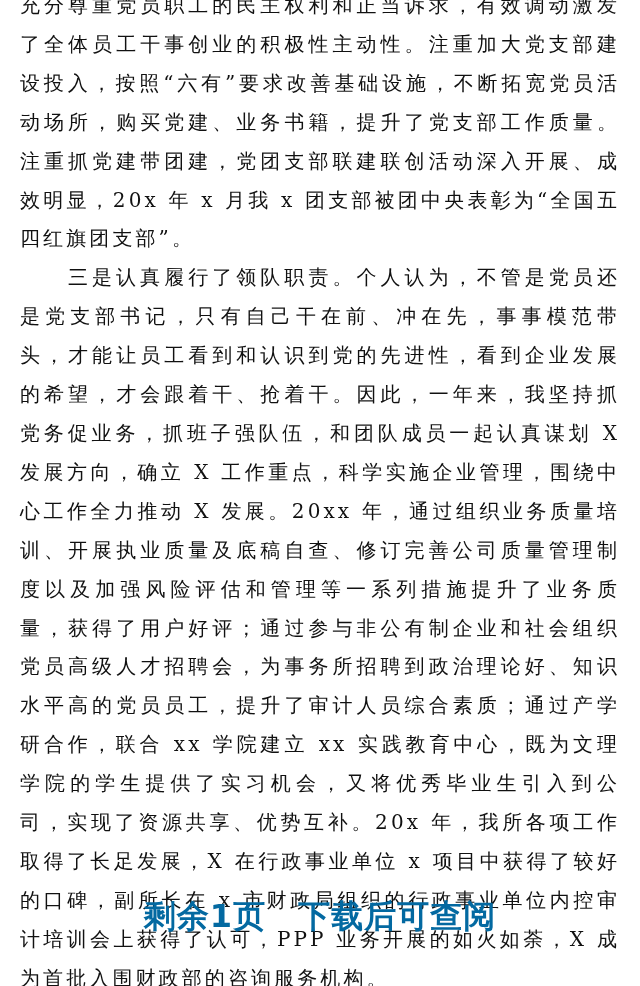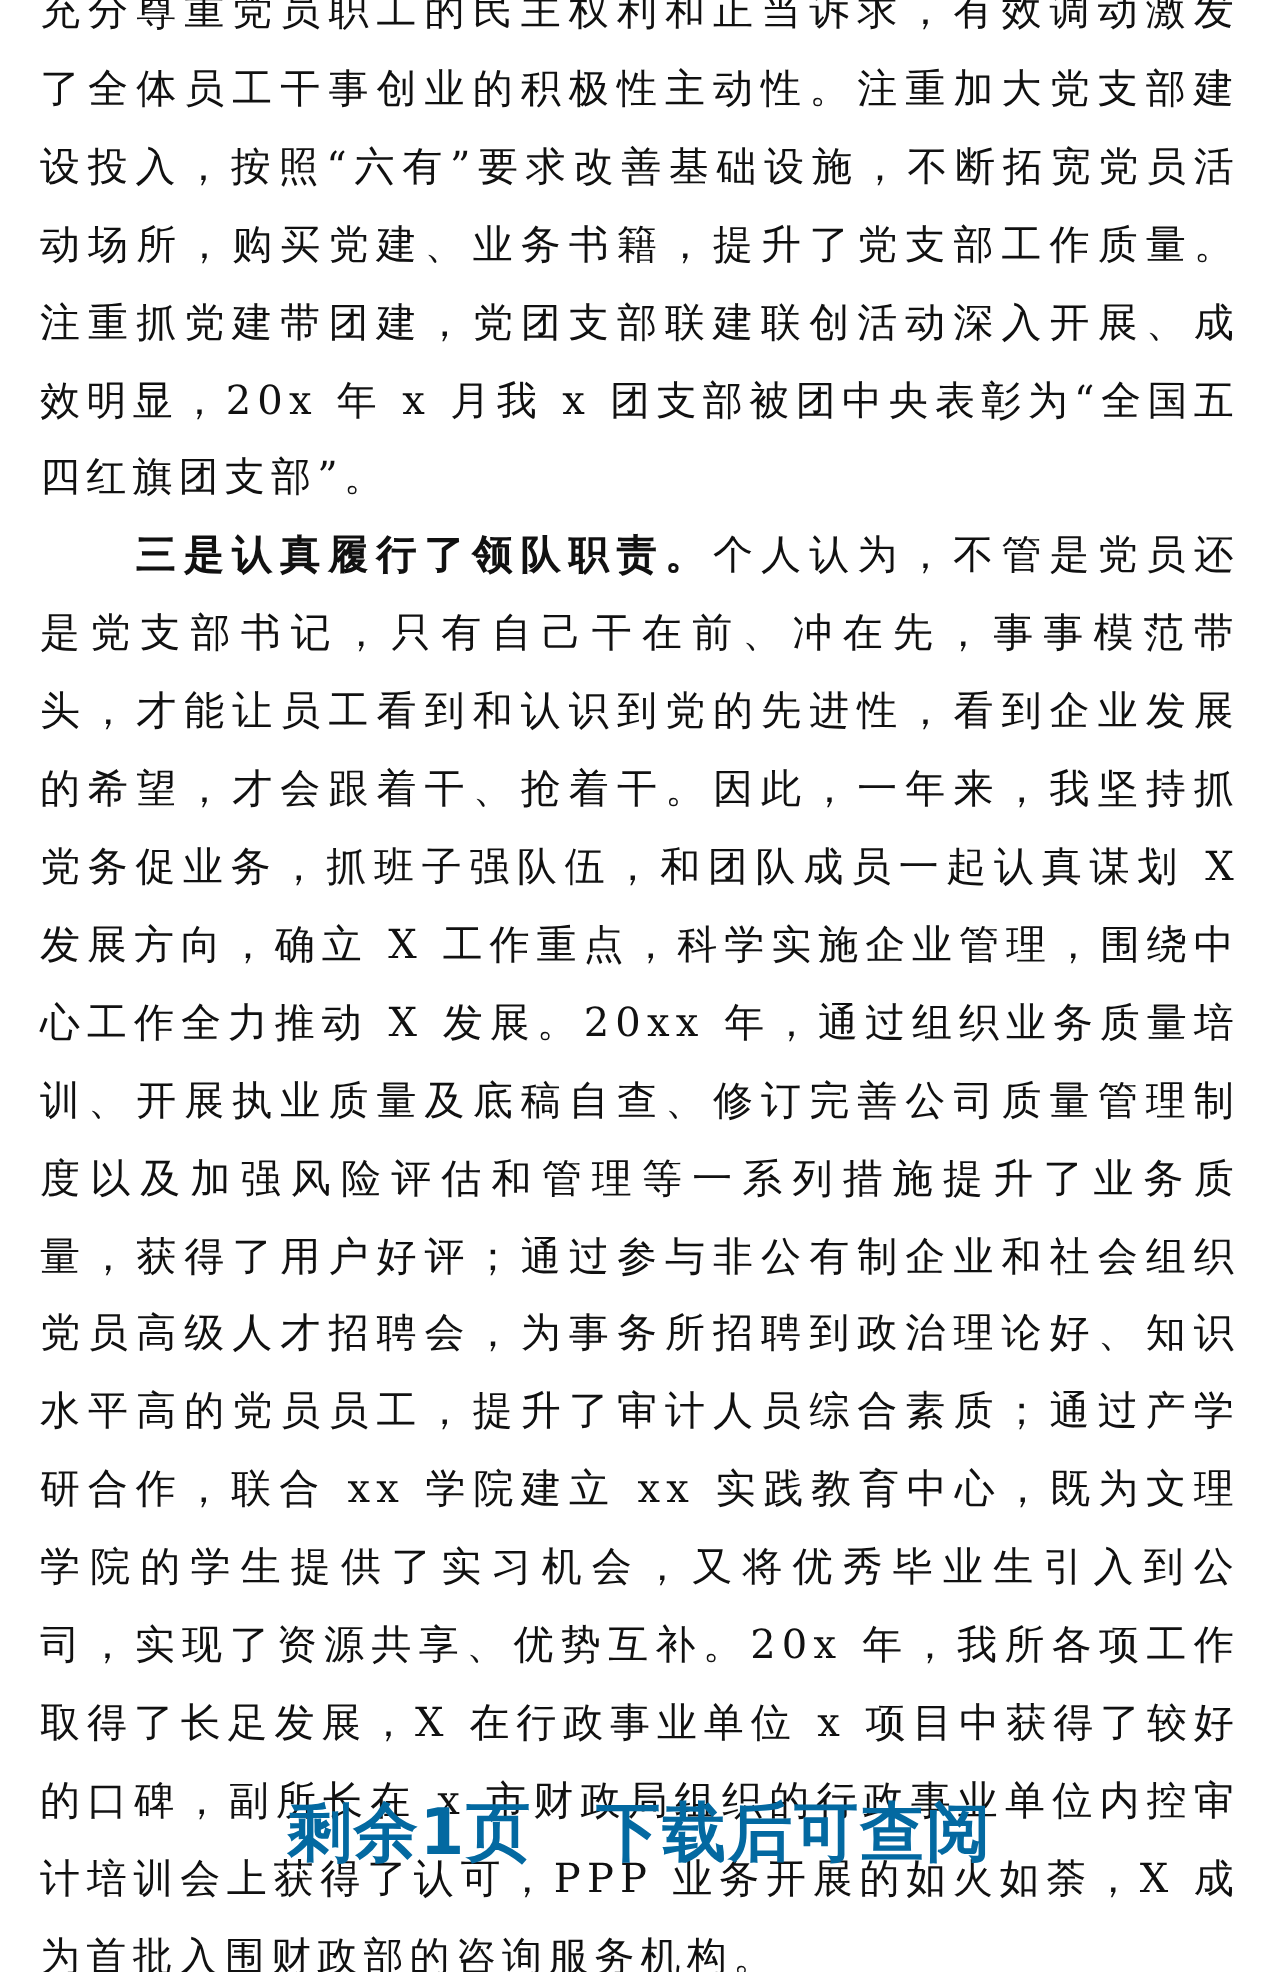--- a/index.html
+++ b/index.html
@@ -28,21 +28,21 @@
       line-height: 38.9px;
       letter-spacing: 3.1px;
       text-align: justify;
       text-align-last: left;
       word-break: break-all;
     }
     .para.indent {
       text-indent: 48px;
     }
     .lead {
-      font-weight: bold;
+      font-weight: normal;
     }
     .paywall {
       position: absolute;
       left: 0;
       top: 895px;
       width: 640px;
       text-align: center;
       font-family: "DejaVu Sans", "Liberation Sans", sans-serif;
       font-weight: bold;
       font-size: 32px;

